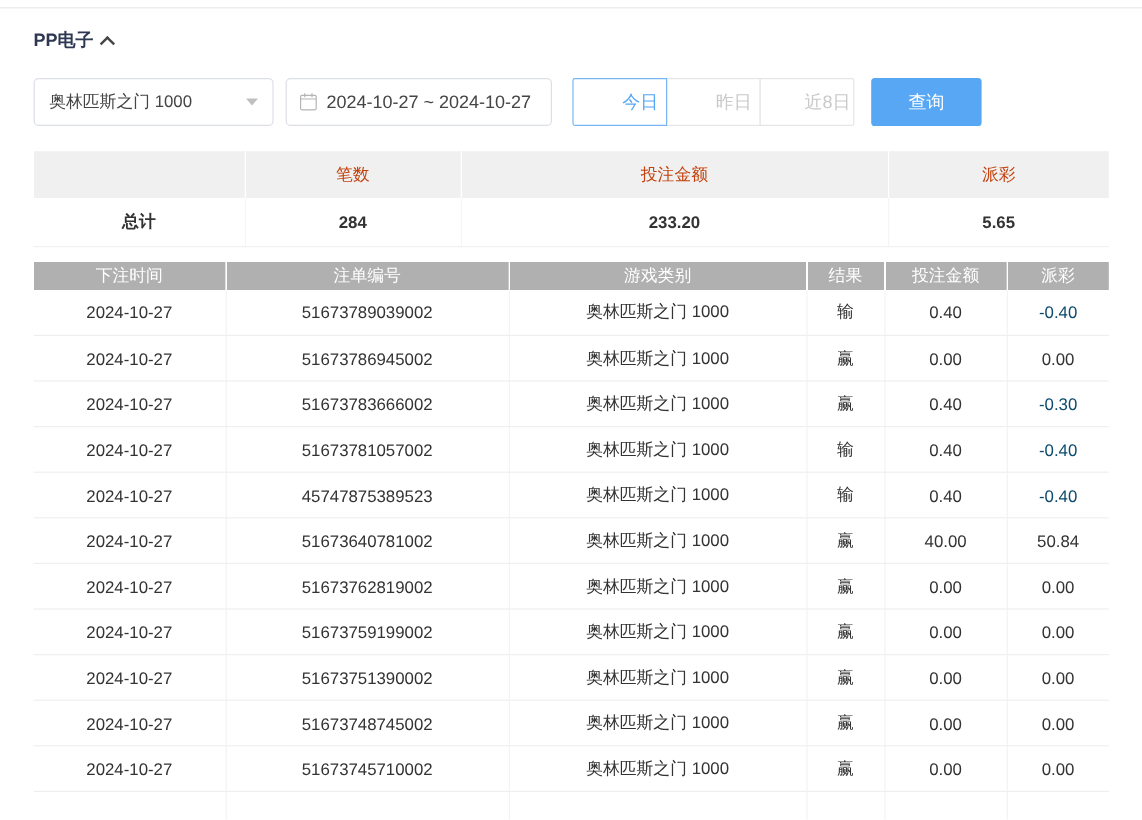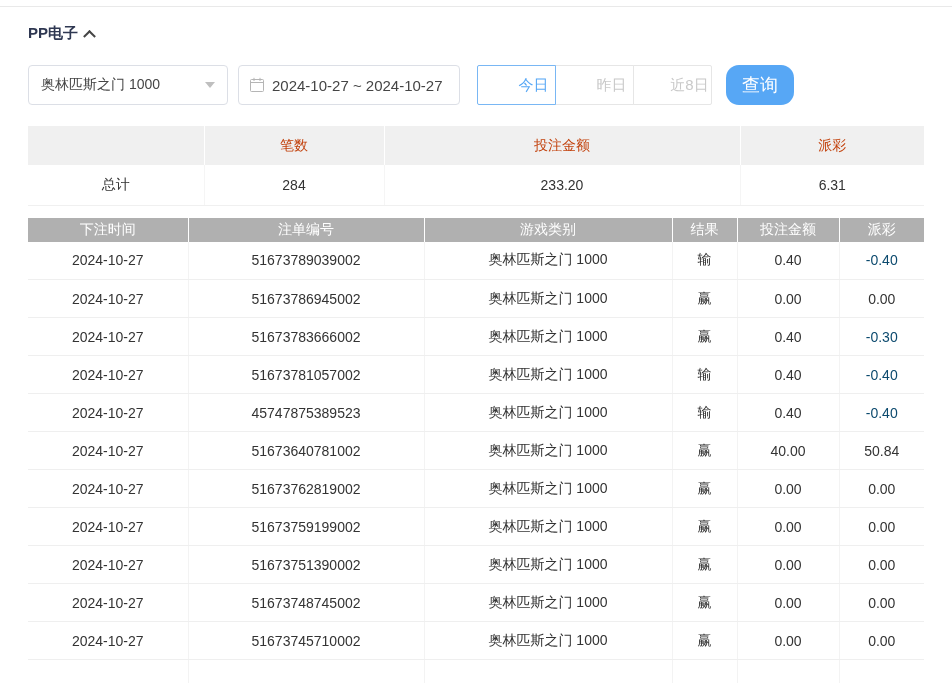--- a/index.html
+++ b/index.html
@@ -19,30 +19,30 @@
   .caret-down { width:0; height:0; border-left:5px solid transparent; border-right:5px solid transparent; border-top:6px solid #bfbfbf; }
   .date-input { width:222px; height:40px; border:1px solid #dcdfe6; border-radius:4px; margin-left:10px;
     display:flex; align-items:center; padding:16px 10px; font-size:15px; color:#454545; cursor:pointer; }
   .cal-icon { display:flex; margin-right:7px; }
   .segments { display:flex; margin-left:17px; }
   .seg { width:79px; height:40px; background:#fff; border:1px solid #e6e6e6; font-size:15px; color:#c9c9c9;
     cursor:pointer; margin-left:-1px; font-family:inherit;padding-left:34px; }
   .seg:first-child { margin-left:0; border-radius:2px 0 0 2px; }
   .seg:last-child { border-radius:0 2px 2px 0; }
   .seg.active { border:1px solid #79b7f4; color:#57a7f5; position:relative; z-index:2; }
-  .search-btn { width:68px; height:40px; margin-left:14px; background:#57a7f5; border:none; border-radius:13px;
-    color:#fff; font-size:18px; cursor:pointer; font-family:inherit; }
+  .search-btn { width:92px; height:40px; margin-left:14px; background:#57a7f5; border:none; border-radius:3px;
+    color:#fff; font-size:15px; cursor:pointer; font-family:inherit; }
 
   table { border-collapse:collapse; table-layout:fixed; width:896px; font-size:14px; }
   td, th { font-weight:400; overflow:hidden; white-space:nowrap; }
 
   .summary { margin-top:21px; }
   .summary thead th { height:39px; background:#f0f0f0; color:#c2410c; text-align:center; border-right:1px solid #fff; }
   .summary thead th:last-child { border-right:none; }
-  .summary tbody td { height:40px; text-align:center; border-bottom:1px solid #f0f0f0; border-right:1px solid #f5f5f5; }
+  .summary tbody td { height:40px; text-align:center; border-bottom:1px solid #f0f0f0; border-right:1px solid #f5f5f5;font-weight:bold; }
   .summary tbody td:last-child { border-right:none; }
 
   .bets { margin-top:12px; }
   .bets thead th { height:24px; background:#b0b0b0; color:#fff; text-align:center; border-right:1px solid #fff; }
   .bets thead th:last-child { border-right:none; }
   .bets tbody td { height:38px; text-align:center; border-bottom:1px solid #efefef; border-right:1px solid #f3f3f3; color:#333; }
   .bets tbody td:last-child { border-right:none; }
   .bets tbody td.neg { color:#0c4a6e; }
 </style>
 </head>
@@ -96,21 +96,21 @@
         <th>笔数</th>
         <th>投注金额</th>
         <th>派彩</th>
       </tr>
     </thead>
     <tbody>
       <tr>
         <td>总计</td>
         <td>284</td>
         <td>233.20</td>
-        <td>6.31</td>
+        <td>5.65</td>
       </tr>
     </tbody>
   </table>
 
   <table class="bets">
     <colgroup>
         <col style="width:160px">
         <col style="width:236px">
         <col style="width:248px">
         <col style="width:65px">

